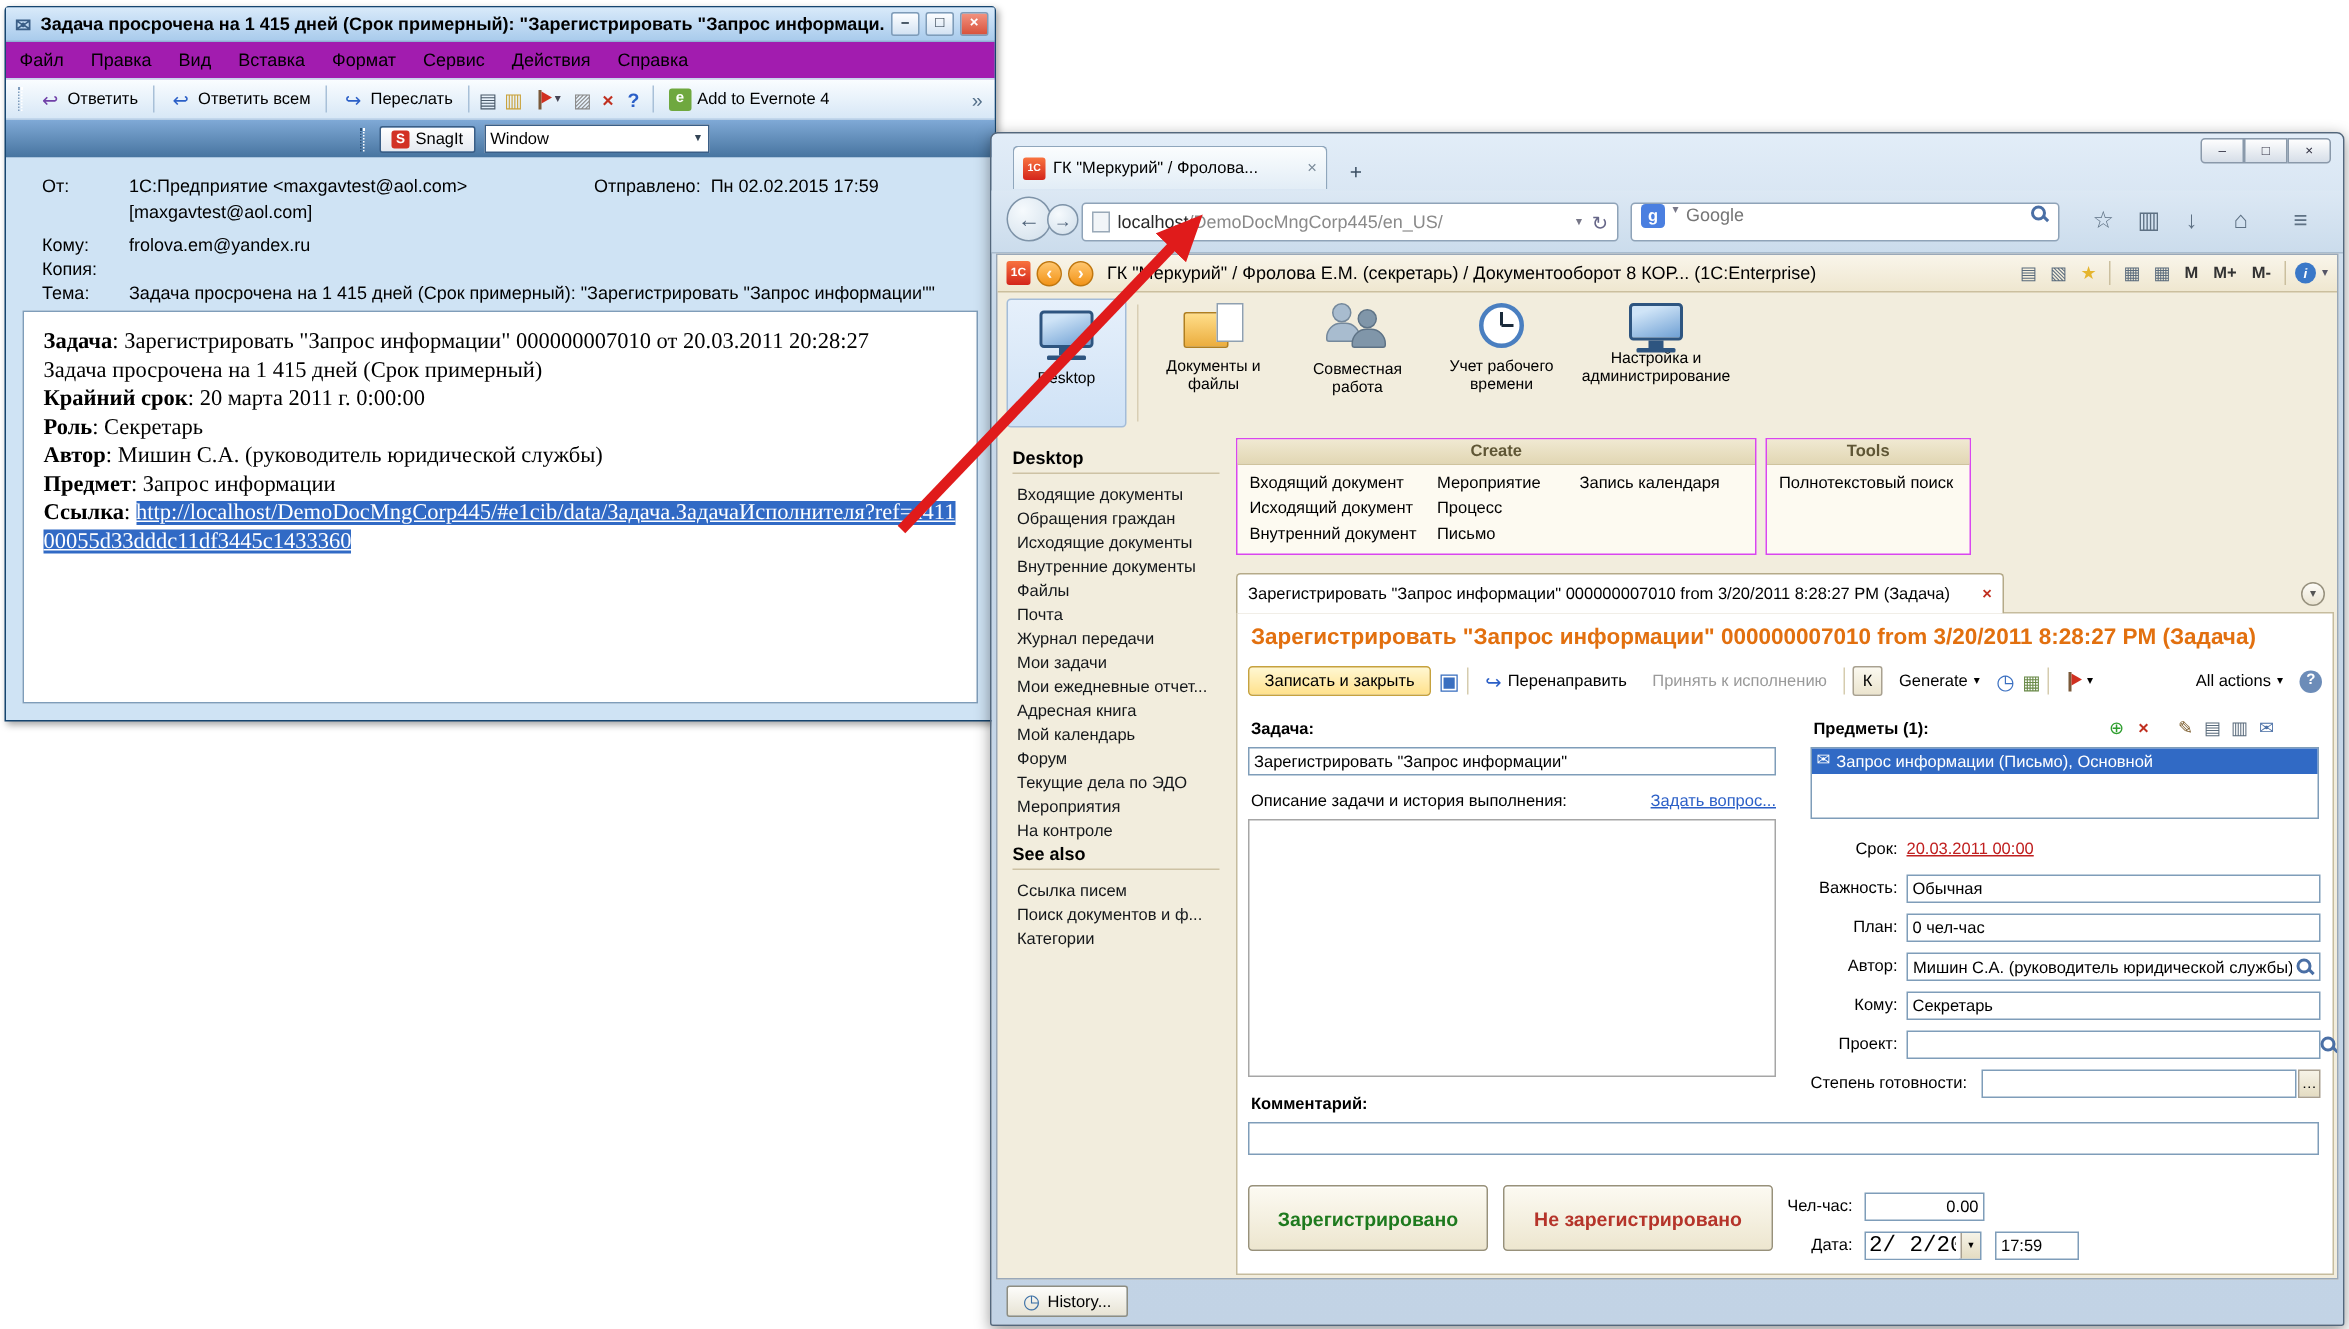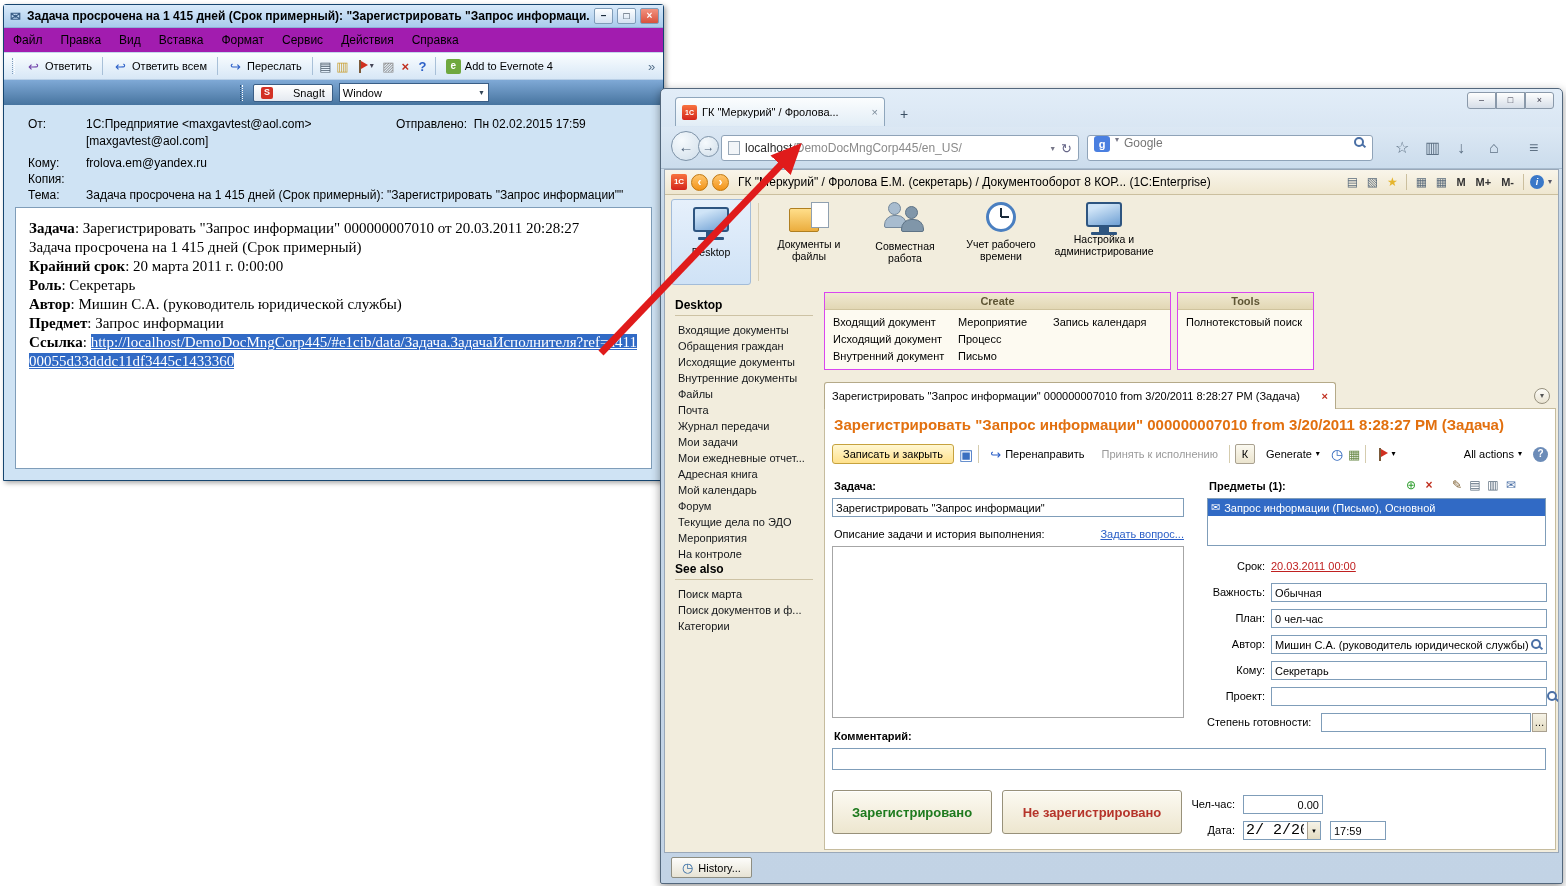--- a/index.html
+++ b/index.html
@@ -35,21 +35,21 @@
 .ew-title .t{flex:1;white-space:nowrap;overflow:hidden}
 .wbtn{width:19px;height:16px;border:1px solid #7F9CB8;background:linear-gradient(#FDFEFF,#D3E2F2);font-size:10px;border-radius:2px;color:#123;display:inline-flex;align-items:center;justify-content:center}
 .wbtn.close{background:linear-gradient(#F2927F,#D8523C);color:#fff;font-weight:bold}
 .ew-menu{height:25px;display:flex;align-items:center;background:#a21caf;border-bottom:1px solid #C3D7EC;font-size:12px}
 .ew-menu span{padding:4px 9px}
 .ew-tools{height:27px;display:flex;align-items:center;gap:2px;background:linear-gradient(#FAFDFF,#D7E7F6);border-bottom:1px solid #B9CFE6;font-size:11px;padding:0 4px}
 .tb-sep{width:1px;height:18px;background:#A8C0D8;margin:0 3px}
 .tbtn{display:flex;align-items:center;gap:4px;padding:2px 5px;border-radius:2px}
 .mini{width:15px;height:15px;font-size:13px}
 .snag{height:25px;background:linear-gradient(#7FA9D6,#47749F);display:flex;align-items:center;gap:6px;padding-left:232px}
-.snag-btn{display:flex;align-items:center;gap:20px;background:linear-gradient(#FFF,#E4E9F0);border:1px solid #3A5E86;border-radius:2px;padding:2px 7px;font-size:11px}
+.snag-btn{display:flex;align-items:center;gap:4px;background:linear-gradient(#FFF,#E4E9F0);border:1px solid #3A5E86;border-radius:2px;padding:2px 7px;font-size:11px}
 .sn-ico{width:12px;height:12px;background:#D23125;border-radius:2px;color:#fff;font-size:9px;font-weight:bold}
 .snag-dd{display:flex;align-items:center;background:#fff;border:1px solid #3A5E86;height:19px;width:150px;padding:0 3px;font-size:11px}
 .ew-main{flex:1;background:#CFE3F4;display:flex;flex-direction:column}
 .ew-head{position:relative;height:102px;font-size:12px}
 .hl{display:inline-block;width:58px}
 .ew-body{flex:1;margin:0 11px 11px;background:#fff;border:1px solid #7F9DB9;padding:11px 13px;font-family:"Liberation Serif",serif;font-size:15px;line-height:19px;overflow:hidden}
 .sel-link{background:#316AC5;color:#fff;text-decoration:underline;word-break:break-all}
 
 
 .fw{left:660px;top:88px;width:903px;height:796px;background:linear-gradient(#E2EDF8,#C7D8E9 120px,#C2D3E5);border:1px solid #53677C;border-radius:5px 5px 2px 2px;box-shadow:0 3px 10px rgba(0,0,0,.4)}
@@ -343,21 +343,21 @@
         <div class="sb-i">Журнал передачи</div>
         <div class="sb-i">Мои задачи</div>
         <div class="sb-i">Мои ежедневные отчет...</div>
         <div class="sb-i">Адресная книга</div>
         <div class="sb-i">Мой календарь</div>
         <div class="sb-i">Форум</div>
         <div class="sb-i">Текущие дела по ЭДО</div>
         <div class="sb-i">Мероприятия</div>
         <div class="sb-i">На контроле</div>
         <div class="sb-h two">See also</div>
-        <div class="sb-i">Поиск марта</div>
+        <div class="sb-i">Ссылка писем</div>
         <div class="sb-i">Поиск документов и ф...</div>
         <div class="sb-i">Категории</div>
       </div>
 
       <div class="wa">
         <div class="dtab">
           <span class="ell sp">Зарегистрировать "Запрос информации" 000000007010 from 3/20/2011 8:28:27 PM (Задача)</span>
           <span class="i-close" style="color:#C03020;font-weight:bold;font-size:11px"></span>
         </div>
         <span class="collapse i-dds"></span>

